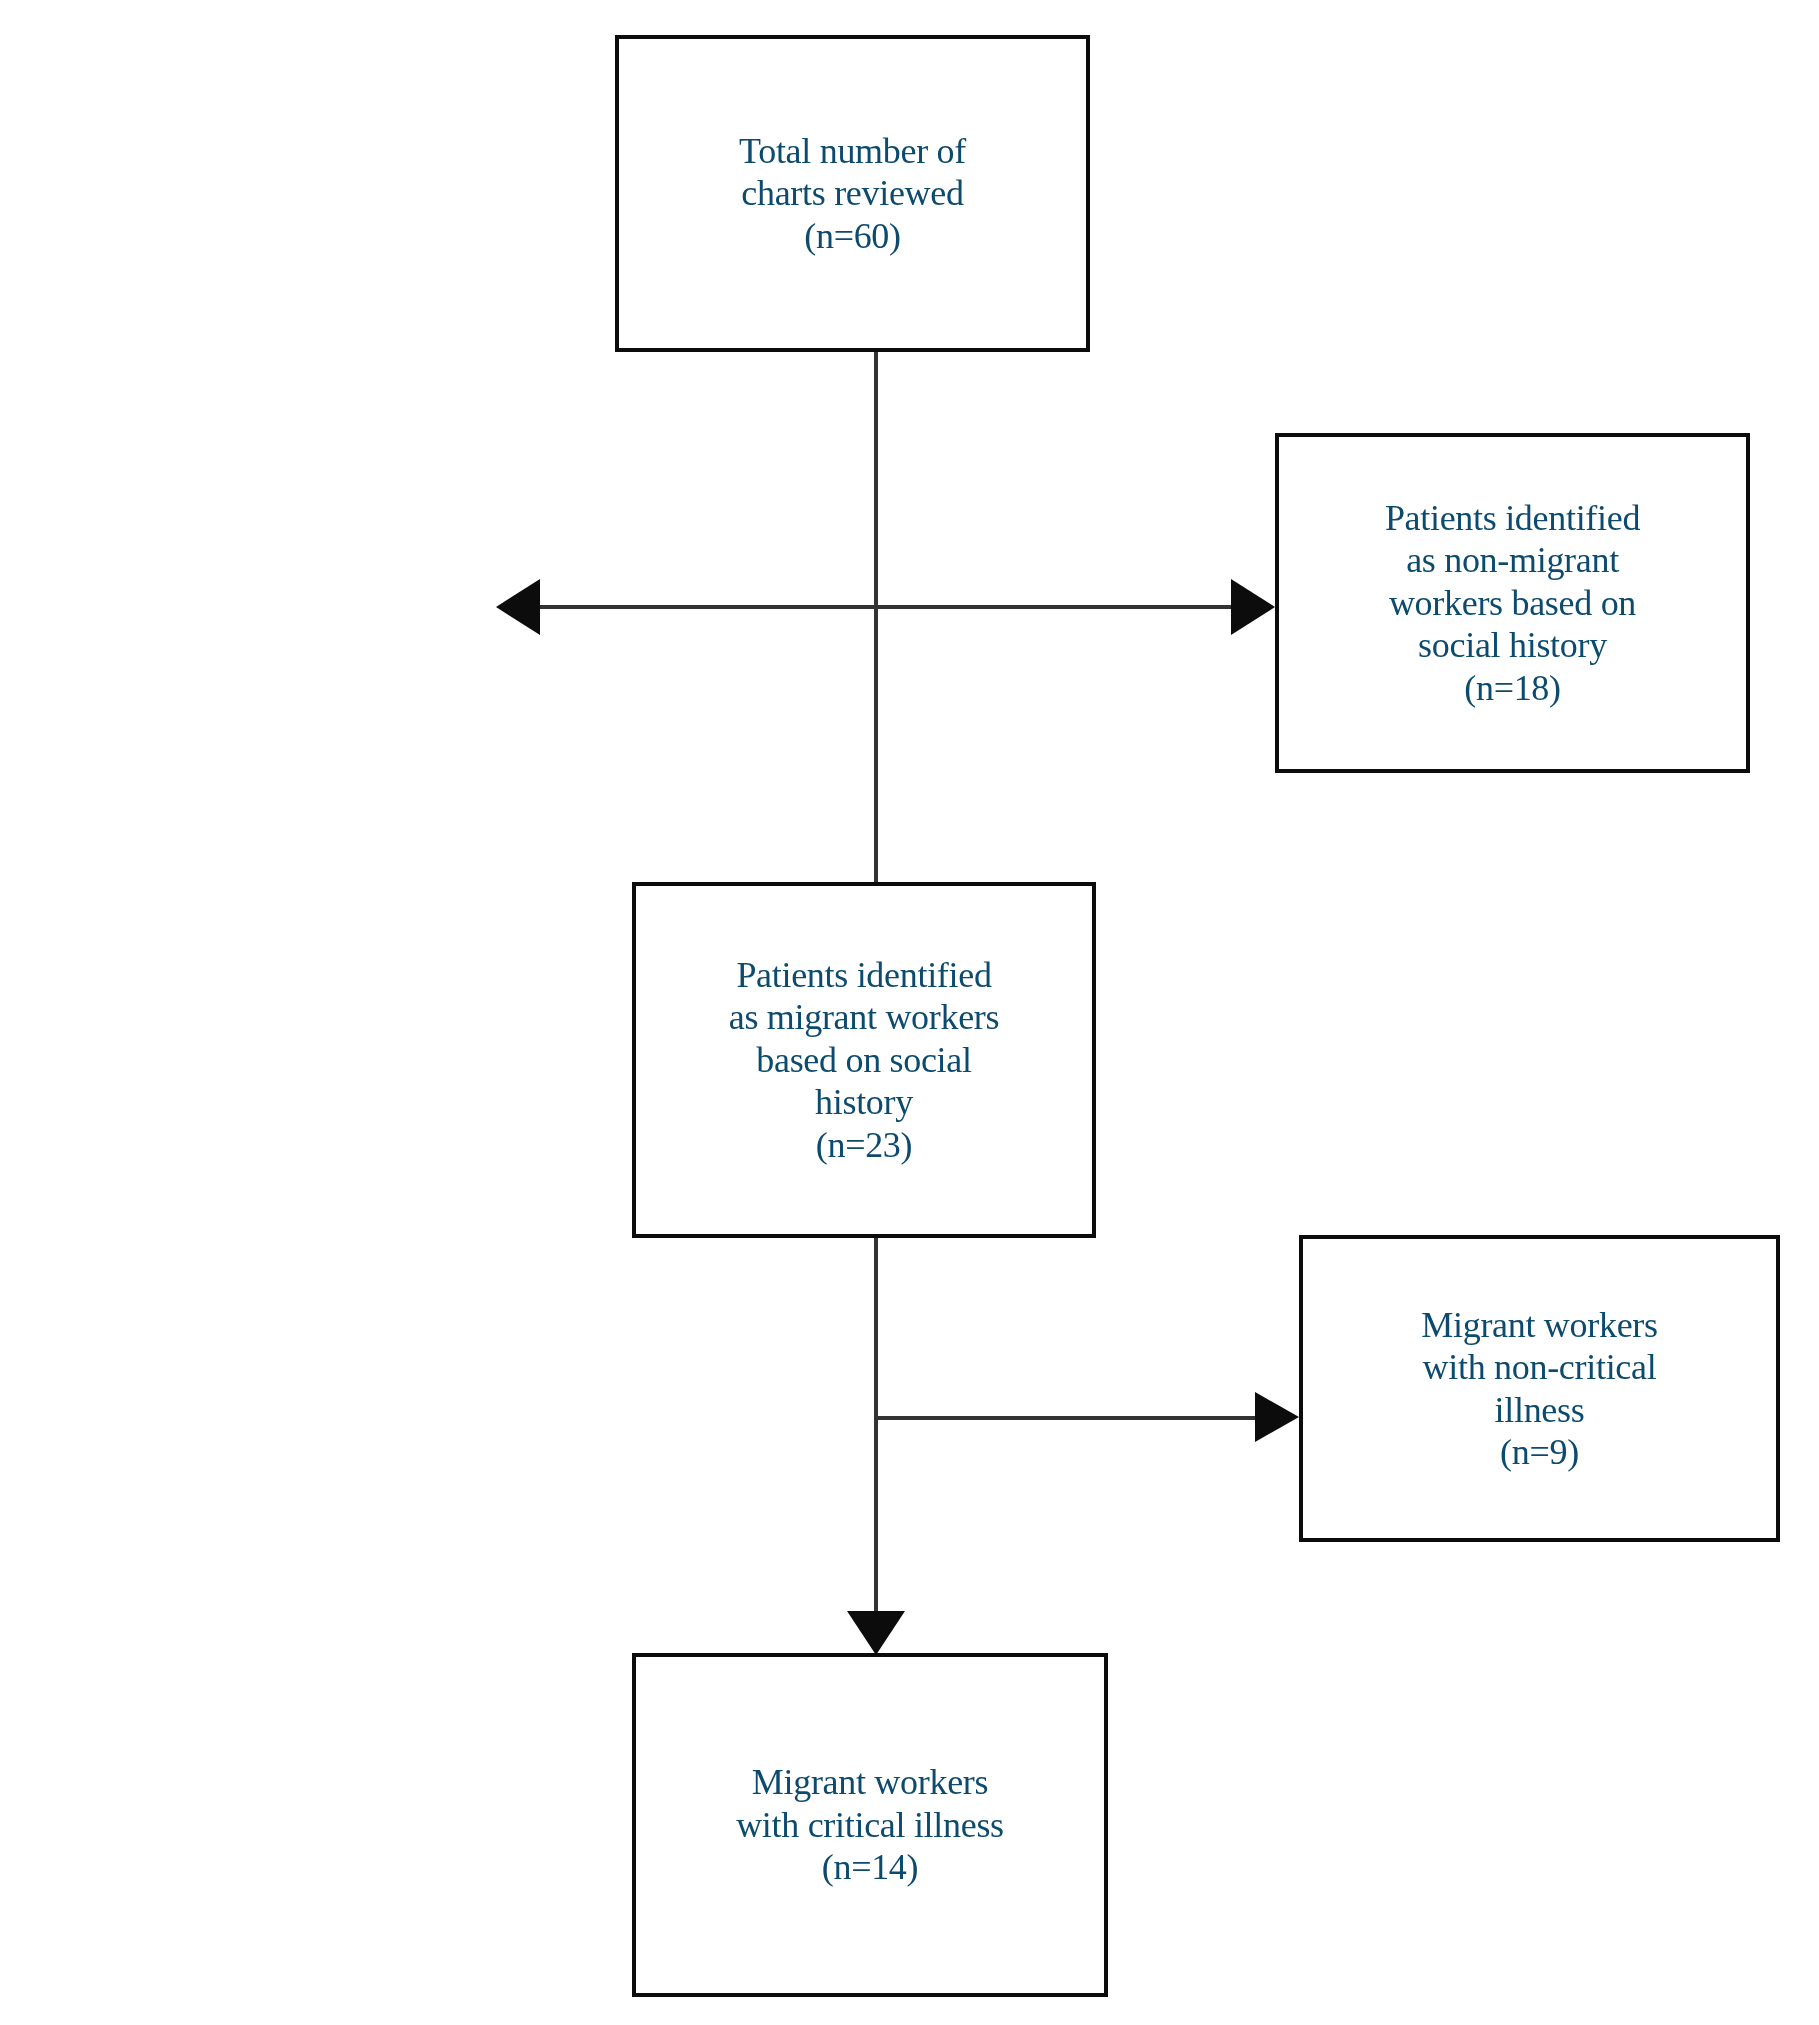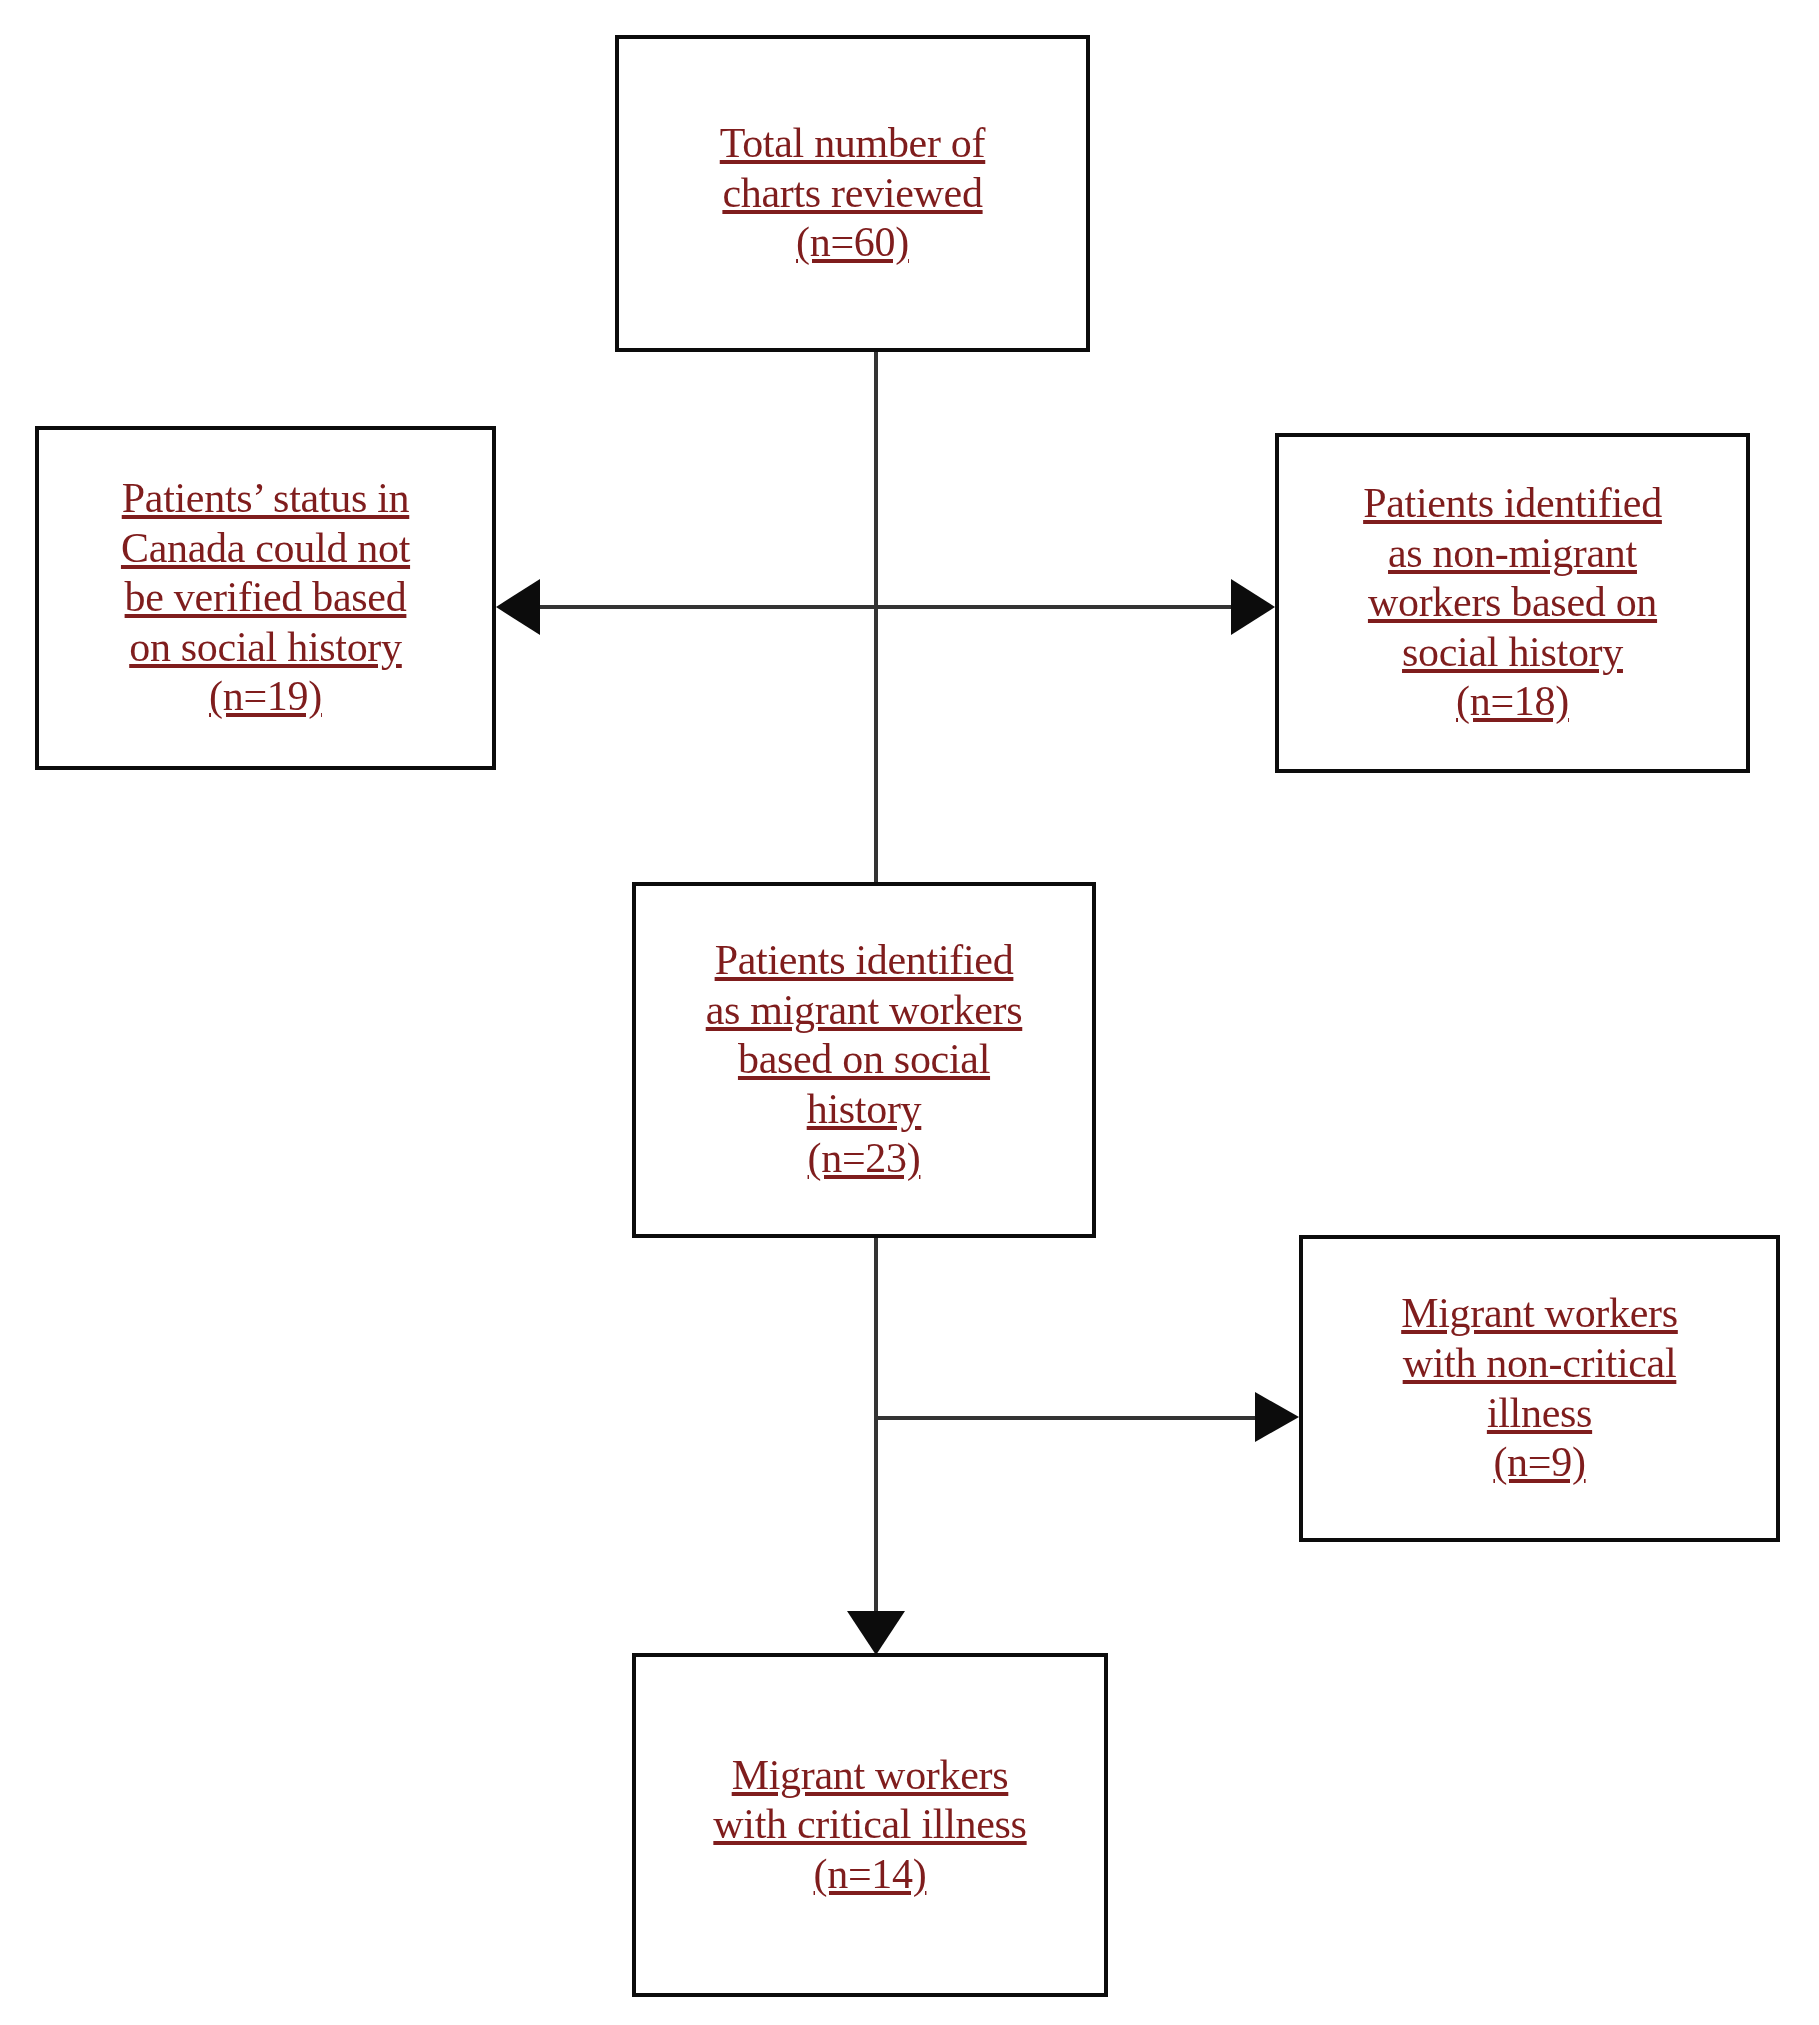--- a/index.html
+++ b/index.html
@@ -24,26 +24,25 @@
     display: flex;
     align-items: center;
     justify-content: center;
     text-align: center;
   }
   .node-text {
     display: block;
     width: 100%;
     padding: 0 11px;
     font-family: "Liberation Serif", "DejaVu Serif", serif;
-    font-size: 42px;
+    font-size: 36px;
     line-height: 1.18;
-    color: #7f1d1d;
+    color: #0c4a6e;
     white-space: pre-line;
     letter-spacing: -0.3px;
-    text-decoration: underline;
   }
 
   
   #node-total       { left: 615px; top:   35px; width: 475px; height: 317px; }
   #node-unverified  { left:   35px; top:  426px; width: 461px; height: 344px; }
   #node-nonmigrant  { left: 1275px; top:  433px; width: 475px; height: 340px; }
   #node-migrant     { left: 632px; top: 882px; width: 464px; height: 356px; }
   #node-noncritical { left: 1299px; top: 1235px; width: 481px; height: 307px; }
   #node-critical    { left: 632px; top: 1653px; width: 476px; height: 344px; }
 
@@ -122,27 +121,20 @@
   <div class="arrow" id="arrow-branch"></div>
 
   <div class="arrow" id="arrow-down"></div>
 
   <div class="node" id="node-total">
     <span class="node-text">Total number of
 charts reviewed
 (n=60)</span>
   </div>
 
-  <div class="node" id="node-unverified">
-    <span class="node-text">Patients’ status in
-Canada could not
-be verified based
-on social history
-(n=19)</span>
-  </div>
 
   <div class="node" id="node-nonmigrant">
     <span class="node-text">Patients identified
 as non-migrant
 workers based on
 social history
 (n=18)</span>
   </div>
 
   <div class="node" id="node-migrant">

